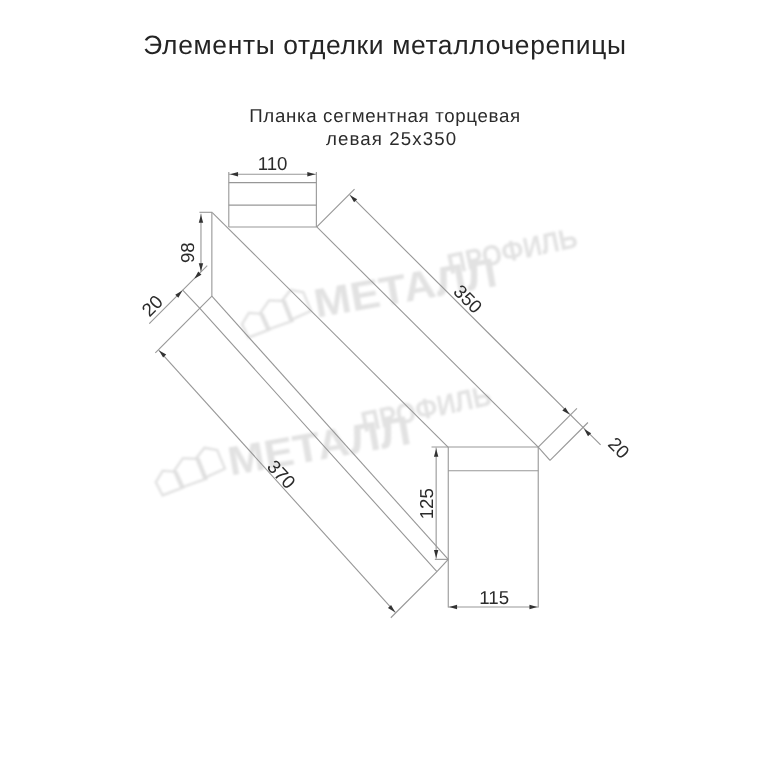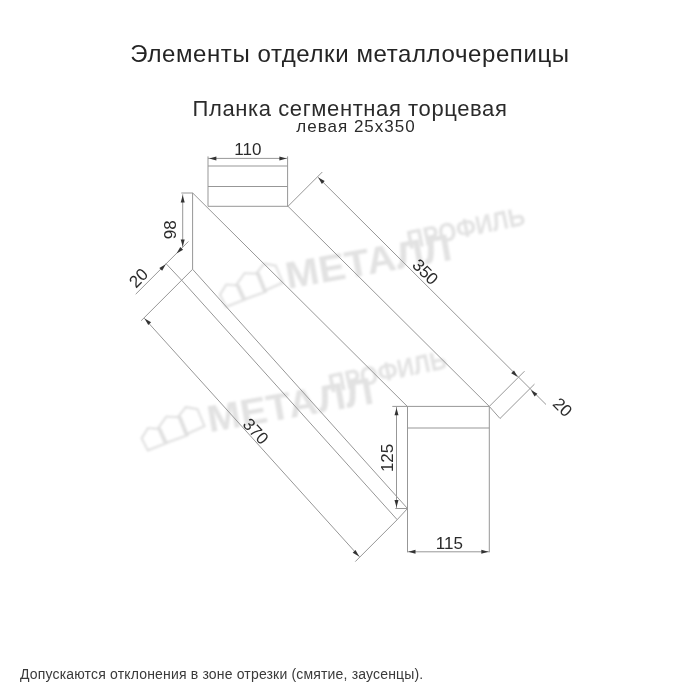--- a/index.html
+++ b/index.html
@@ -143,21 +143,20 @@
     <text x="255.1" y="436.8" text-anchor="middle" transform="rotate(46.5 255.1 431.8)">370</text>
 
     <text x="562" y="412.8" text-anchor="middle" transform="rotate(45 562 407.8)">20</text>
 
     <text x="393.2" y="457.9" text-anchor="middle" transform="rotate(-90 393.2 457.9)">125</text>
 
     <text x="449.3" y="548.7" text-anchor="middle">115</text>
   </g>
 </svg>
 
-<div style="position:absolute;left:0;top:28px;width:700px;text-align:center;font-size:24px;letter-spacing:0.6px;color:#242424;margin-top:12px;">Элементы отделки металлочерепицы</div>
+<div style="position:absolute;left:0;top:28px;width:700px;text-align:center;font-size:24px;letter-spacing:0.6px;color:#242424;">Элементы отделки металлочерепицы</div>
 
-<div style="position:absolute;left:0;top:96px;width:700px;text-align:center;font-size:22px;letter-spacing:0.6px;color:#2b2b2b;">Планка сегментная торцевая</div>
+<div style="position:absolute;left:0;top:96px;width:700px;text-align:center;font-size:17px;letter-spacing:0.6px;color:#2b2b2b;">Планка сегментная торцевая</div>
 
 <div style="position:absolute;left:6px;top:117px;width:700px;text-align:center;font-size:17px;letter-spacing:1px;color:#2b2b2b;">левая 25х350</div>
 
 
-<div style="position:absolute;left:20px;top:666px;font-size:14px;letter-spacing:0.17px;color:#3a3a3a;">Допускаются отклонения в зоне отрезки (смятие, заусенцы).</div>
 </div>
 
 </body></html>

